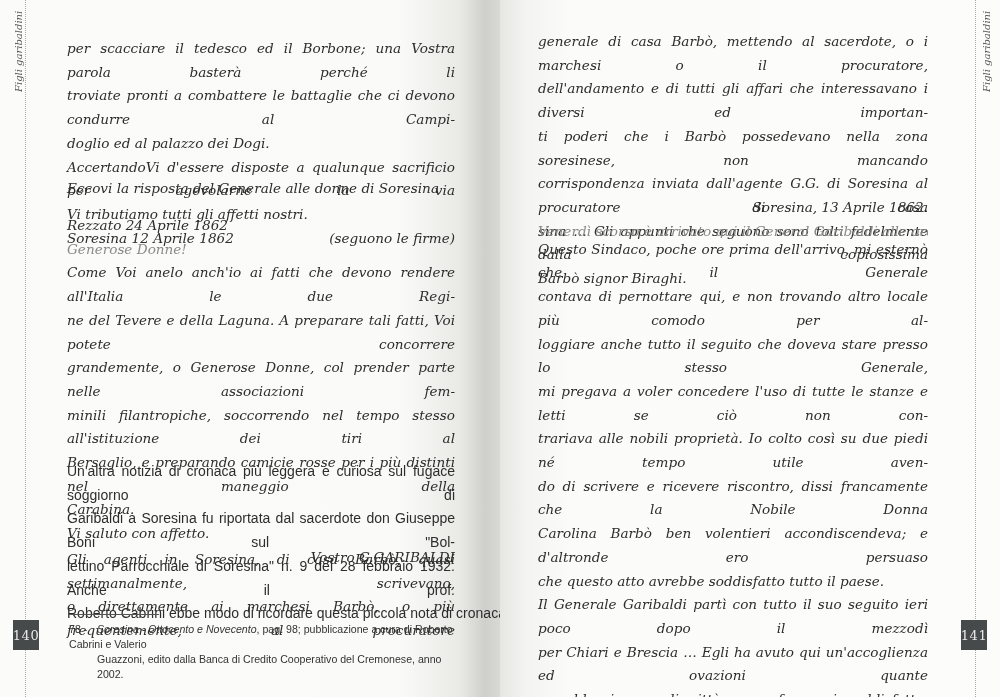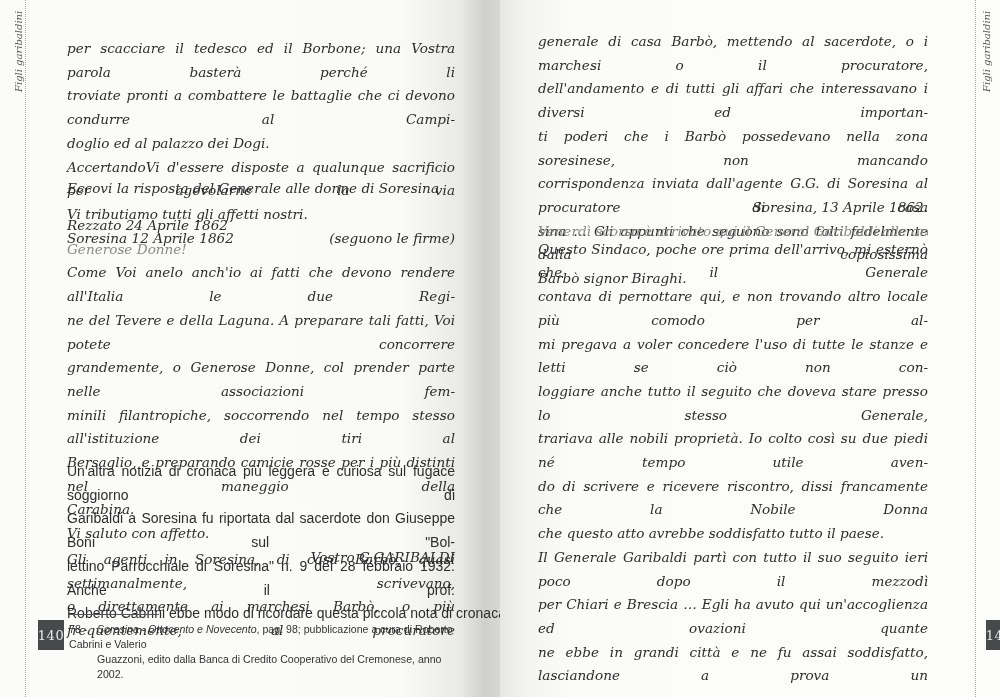--- a/index.html
+++ b/index.html
@@ -19,21 +19,20 @@
     border-left:1px dotted #a9a9a9;
   }
   .running-head {
     position:absolute; font-style:italic; font-size:10px; color:#5a5a5a;
     transform:rotate(-90deg); transform-origin:left top; white-space:nowrap;
   }
   .page-num {
     position:absolute; width:26px; height:30px; background:#474a4b;
     color:#e8e8e8; font-size:13px; display:flex; align-items:center; justify-content:center;
     letter-spacing:0.5px;
-    margin-left:25px;
   }
 
   .text-block {
     position:absolute; font-style:italic; font-size:13.6px; line-height:23.7px;
     color:#2d2d2d; text-align:justify;
     font-family: "DejaVu Serif", serif;
   }
   .line { display:block; white-space:nowrap; overflow:visible; }
   .justify { text-align:justify; text-align-last:justify; white-space:normal; }
   .right { text-align:right; }
@@ -122,24 +121,25 @@
       <span class="line justify">corrispondenza inviata dall'agente G.G. di Soresina al procuratore di casa</span>
       <span class="line justify">sina … Gli appunti che seguono sono tolti fedelmente dalla copiosissima</span>
       <span class="line">Barbò signor Biraghi.</span>
     </div>
 
     <div class="text-block" style="left:38px; top:196px; width:390px;">
       <span class="line right">Soresina, 13 Aprile 1862.</span>
       <span class="line faded" style="height:18px; overflow:hidden;">Venerdì scorso è arrivato qui il General Garibaldi alle ore 3 pomeridiane.</span>
       <span class="line justify">Questo Sindaco, poche ore prima dell'arrivo, mi esternò che il Generale</span>
       <span class="line justify">contava di pernottare qui, e non trovando altro locale più comodo per al-</span>
+      <span class="line justify">loggiare anche tutto il seguito che doveva stare presso lo stesso Generale,</span>
       <span class="line justify">mi pregava a voler concedere l'uso di tutte le stanze e letti se ciò non con-</span>
-      <span class="line justify">loggiare anche tutto il seguito che doveva stare presso lo stesso Generale,</span>
       <span class="line justify">trariava alle nobili proprietà. Io colto così su due piedi né tempo utile aven-</span>
       <span class="line justify">do di scrivere e ricevere riscontro, dissi francamente che la Nobile Donna</span>
+      <span class="line justify">Carolina Barbò ben volentieri accondiscendeva; e d'altronde ero persuaso</span>
       <span class="line">che questo atto avrebbe soddisfatto tutto il paese.</span>
       <span class="line justify">Il Generale Garibaldi partì con tutto il suo seguito ieri poco dopo il mezzodì</span>
       <span class="line justify">per Chiari e Brescia … Egli ha avuto qui un'accoglienza ed ovazioni quante</span>
       <span class="line justify">ne ebbe in grandi città e ne fu assai soddisfatto, lasciandone a prova un</span>
 
     </div>
   </div>
 
 </div>
 

